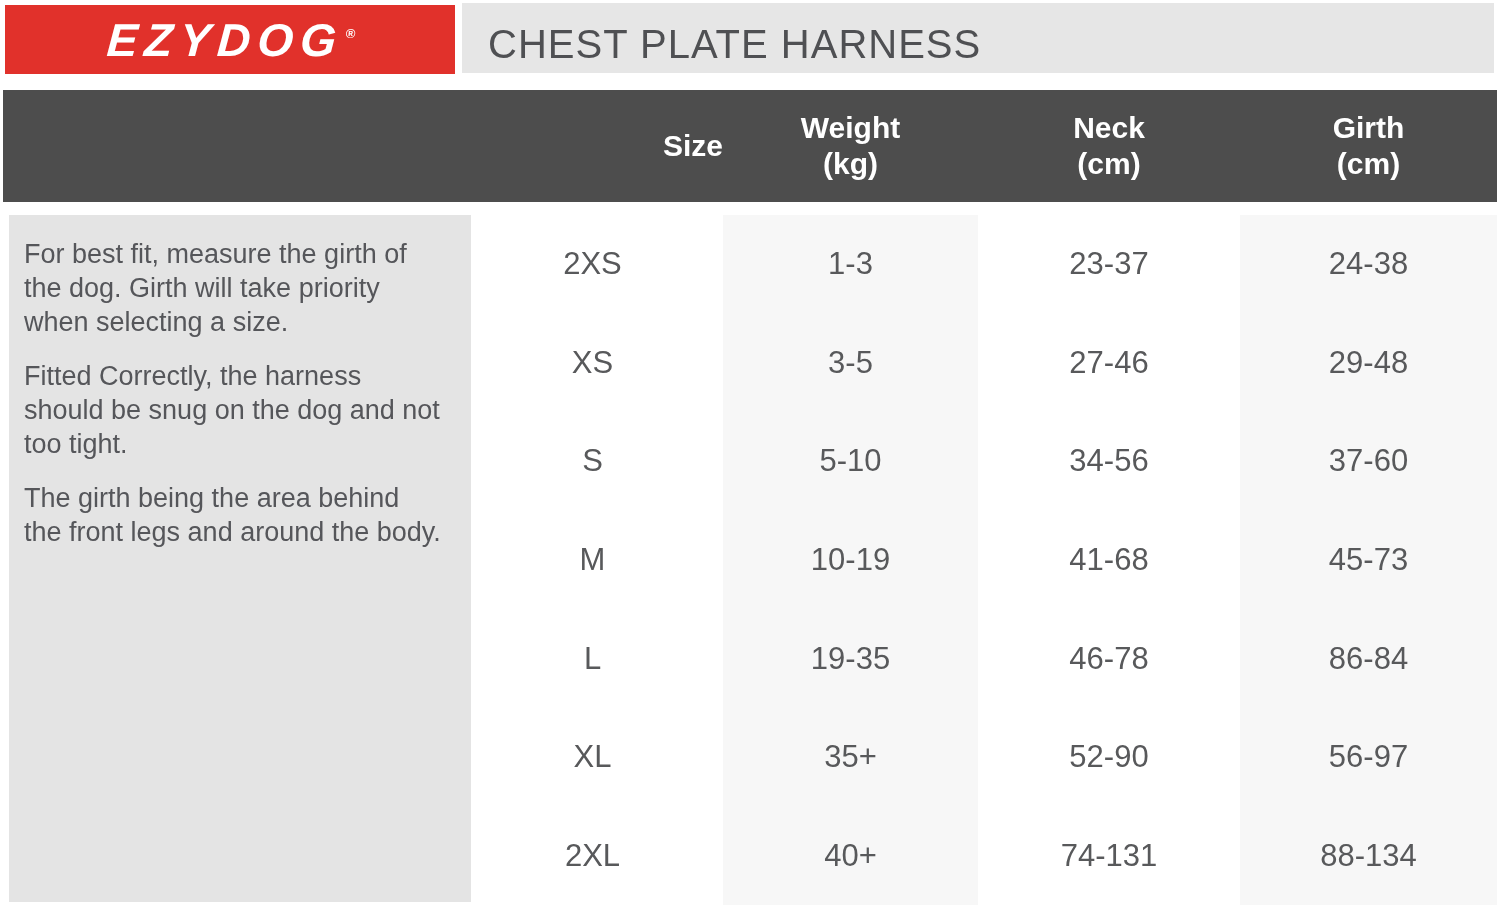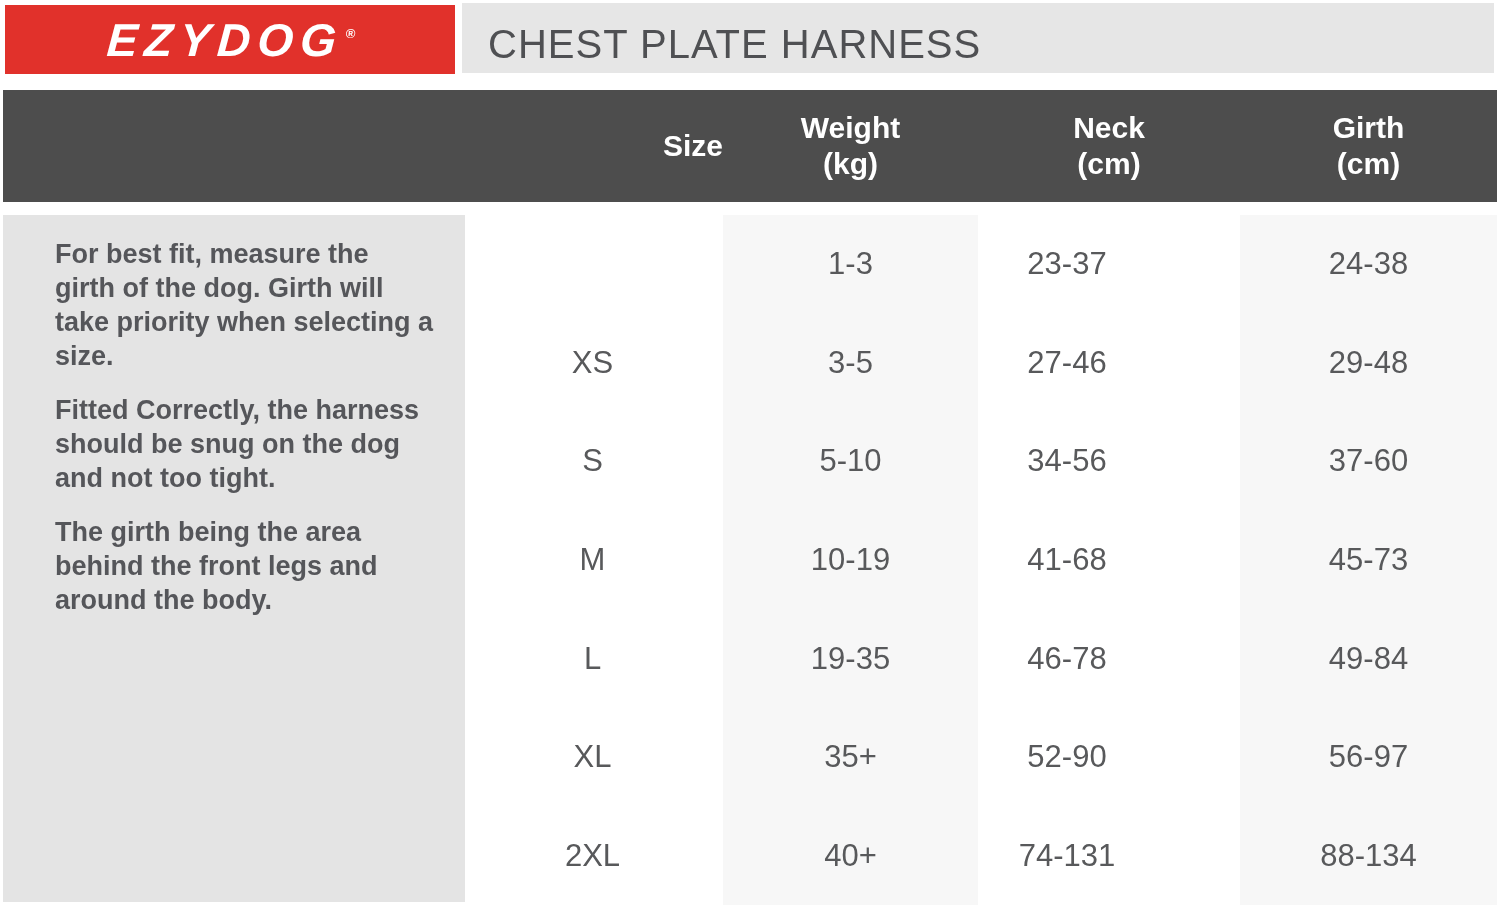--- a/index.html
+++ b/index.html
@@ -83,29 +83,29 @@
     text-align: center;
   }
   .th-size  { left: 459px;  width: 261px; align-items: flex-end; }
   .th-weight{ left: 720px;  width: 255px; }
   .th-neck  { left: 975px;  width: 262px; }
   .th-girth { left: 1237px; width: 257px; text-align: right; }
 
   
   .info-panel {
     position: absolute;
-    left: 3px; top: 215px;
+    left: 9px; top: 215px;
     width: 462px; height: 687px;
     background: #e4e4e4;
     box-sizing: border-box;
-    padding: 22px 30px 0 52px;
+    padding: 22px 30px 0 15px;
     color: #55565a;
     font-size: 27px;
     line-height: 34px;
-    font-weight: 700;
+    font-weight: 400;
   }
   .info-panel p { margin: 0 0 20px 0; }
 
   
   .col-stripe {
     position: absolute;
     top: 215px;
     height: 690px;
     background: #f7f7f7;
   }
@@ -127,21 +127,21 @@
     display: flex;
     align-items: center;
     justify-content: center;
     font-size: 31px;
     font-weight: 400;
     color: #58595b;
     white-space: nowrap;
   }
   .td-size  { left: 462px;  width: 261px; }
   .td-weight{ left: 723px;  width: 255px; }
-  .td-neck  { left: 936px;  width: 262px; }
+  .td-neck  { left: 978px;  width: 262px; }
   .td-girth { left: 1240px; width: 257px; }
 </style>
 </head>
 <body>
 
 <div class="canvas">
 
   <div class="logo-box">
     <span class="logo-text"><span>EZYDOG</span><span class="logo-reg">®</span></span>
   </div>
@@ -171,20 +171,21 @@
     <p>For best fit, measure the girth of the dog. Girth will take priority when selecting a size.</p>
     <p>Fitted Correctly, the harness should be snug on the dog and not too tight.</p>
     <p>The girth being the area behind the front legs and around the body.</p>
   </div>
 
   <div class="col-stripe stripe-weight"></div>
   <div class="col-stripe stripe-girth"></div>
 
   <div class="table-body">
     <div class="tr">
+      <div class="td td-size">2XS</div>
       <div class="td td-weight">1-3</div>
       <div class="td td-neck">23-37</div>
       <div class="td td-girth">24-38</div>
     </div>
     <div class="tr">
       <div class="td td-size">XS</div>
       <div class="td td-weight">3-5</div>
       <div class="td td-neck">27-46</div>
       <div class="td td-girth">29-48</div>
     </div>
@@ -197,21 +198,21 @@
     <div class="tr">
       <div class="td td-size">M</div>
       <div class="td td-weight">10-19</div>
       <div class="td td-neck">41-68</div>
       <div class="td td-girth">45-73</div>
     </div>
     <div class="tr">
       <div class="td td-size">L</div>
       <div class="td td-weight">19-35</div>
       <div class="td td-neck">46-78</div>
-      <div class="td td-girth">49-84</div>
+      <div class="td td-girth">86-84</div>
     </div>
     <div class="tr">
       <div class="td td-size">XL</div>
       <div class="td td-weight">35+</div>
       <div class="td td-neck">52-90</div>
       <div class="td td-girth">56-97</div>
     </div>
     <div class="tr">
       <div class="td td-size">2XL</div>
       <div class="td td-weight">40+</div>

